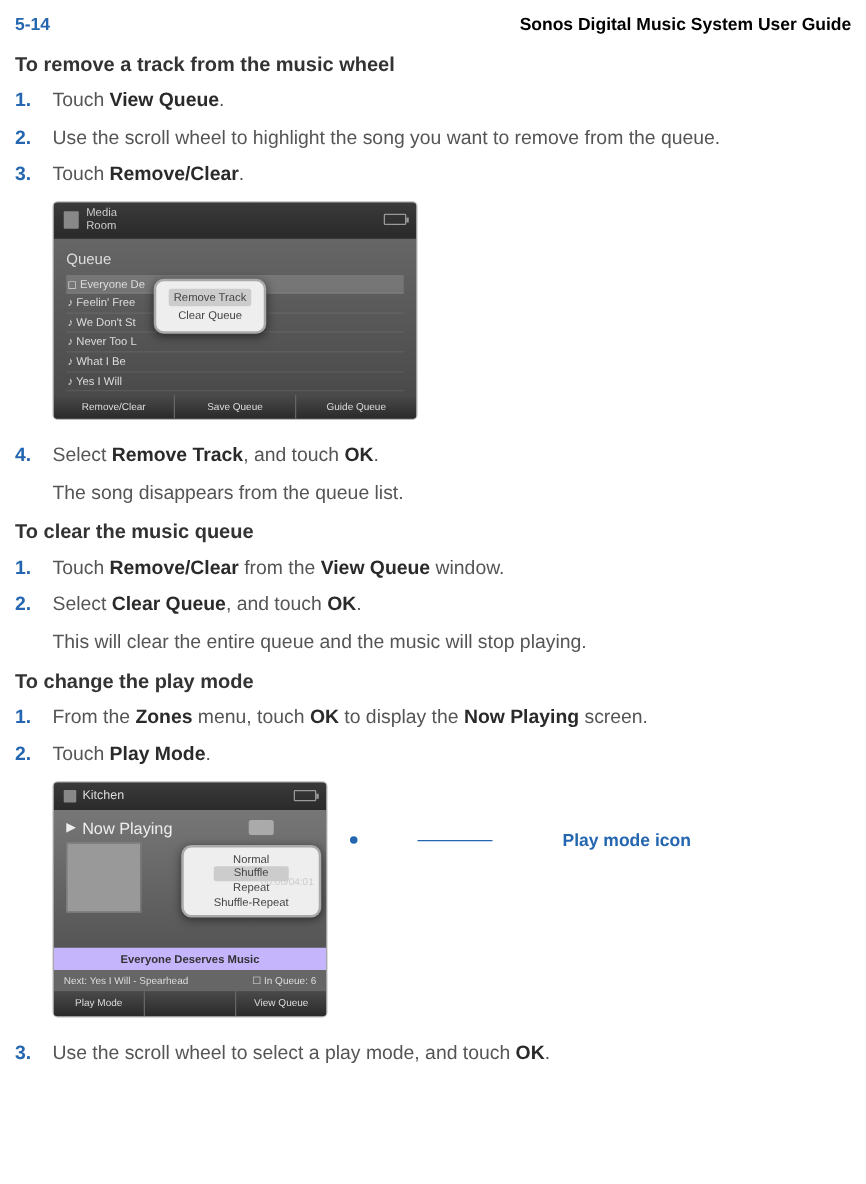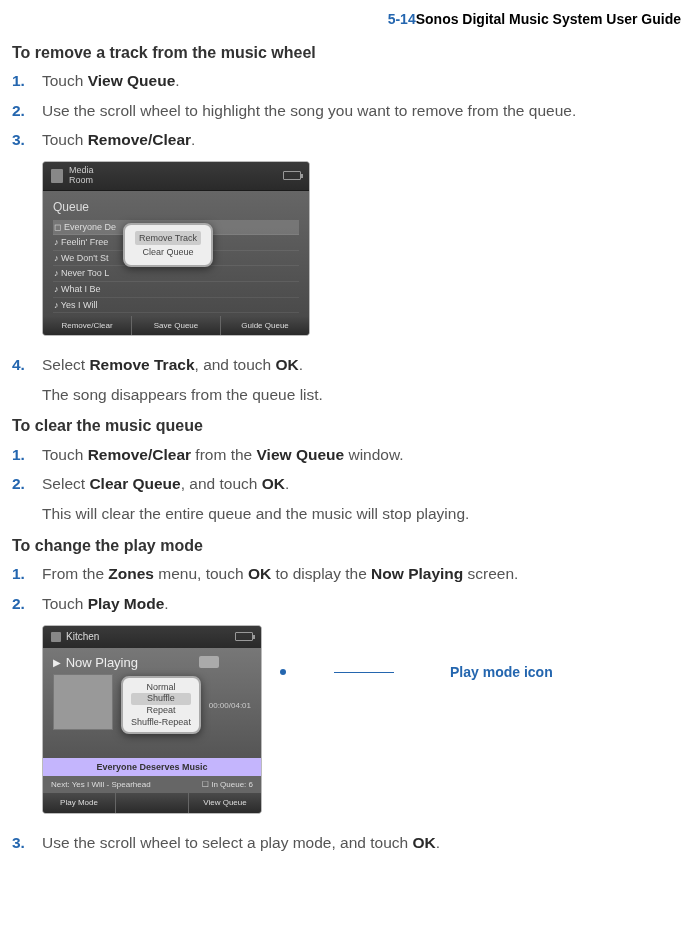--- a/index.html
+++ b/index.html
@@ -6,21 +6,21 @@
     body {
       font-family: "Myriad Pro", "Segoe UI", Arial, sans-serif;
       width: 693px;
       padding: 10px 12px;
       color: #4a4a4a;
       font-size: 15.5px;
       line-height: 1.4;
     }
     .header {
       display: flex;
-      justify-content: flex-end;
+      justify-content: space-between;
       font-weight: bold;
       font-size: 14px;
       margin-bottom: 12px;
     }
     .page-number { color: #2466af; }
     .guide-title { color: #000000; }
     .section-heading {
       font-weight: bold;
       color: #333;
       font-size: 16px;
@@ -48,21 +48,21 @@
     .screenshot-block {
       margin-left: 30px;
       margin-top: 10px;
       margin-bottom: 18px;
       display: flex;
       align-items: flex-start;
       gap: 18px;
     }
     
     .ss-queue {
-      width: 268px;
+      width: 292px;
       border: 1px solid #bbb;
       background: #555;
       border-radius: 4px;
       overflow: hidden;
       color: #ddd;
       font-size: 10px;
     }
     .ss-topbar {
       background: linear-gradient(#3a3a3a, #2a2a2a);
       padding: 4px 8px;
@@ -134,27 +134,27 @@
       background: linear-gradient(#777,#555);
       padding: 6px 10px 2px;
       position: relative;
       height: 110px;
     }
     .ss-np-title { font-size: 13px; color: #eee; margin-bottom: 2px; display:flex; align-items:center; gap:5px;}
     .album-sq { width: 60px; height: 56px; background: #999; border: 1px solid #777; position: absolute; left: 10px; top: 26px; }
     .shuffle-badge { position: absolute; top: 8px; right: 42px; width: 20px; height: 12px; background: #aaa; border-radius: 2px; }
     .ss-popup2 {
       position: absolute;
-      top: 28px; left: 78px;
+      top: 28px; left: 102px;
       background: #eee;
       border: 2px solid #aaa;
       border-radius: 8px;
       color: #444;
       font-size: 9px;
-      padding: 4px 8px;
+      padding: 4px 24px;
       text-align: center;
       box-shadow: 0 2px 8px rgba(0,0,0,0.5);
       line-height: 1.3;
     }
     .ss-popup2 .sel { background: #ccc; border-radius: 2px; padding: 0 4px; }
     .time-label { position: absolute; right: 10px; top: 52px; font-size: 8px; color: #ccc; }
     .songrow {
       background: #c4b5fd;
       color: #333;
       font-size: 9px;

